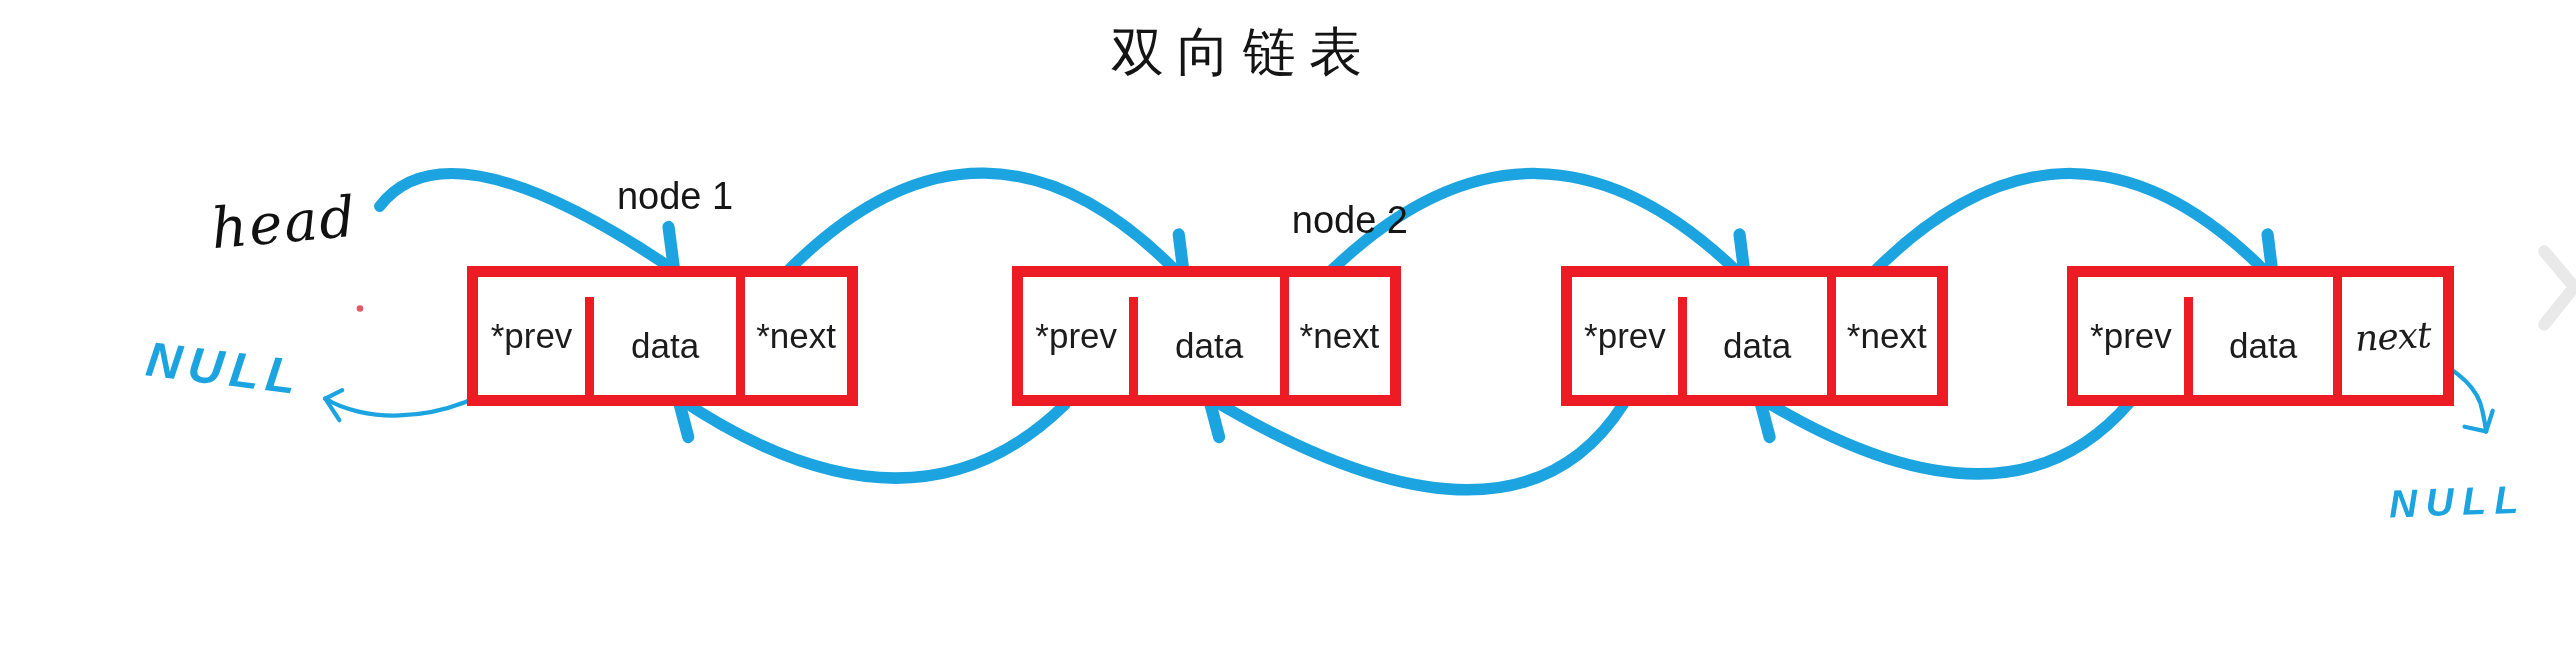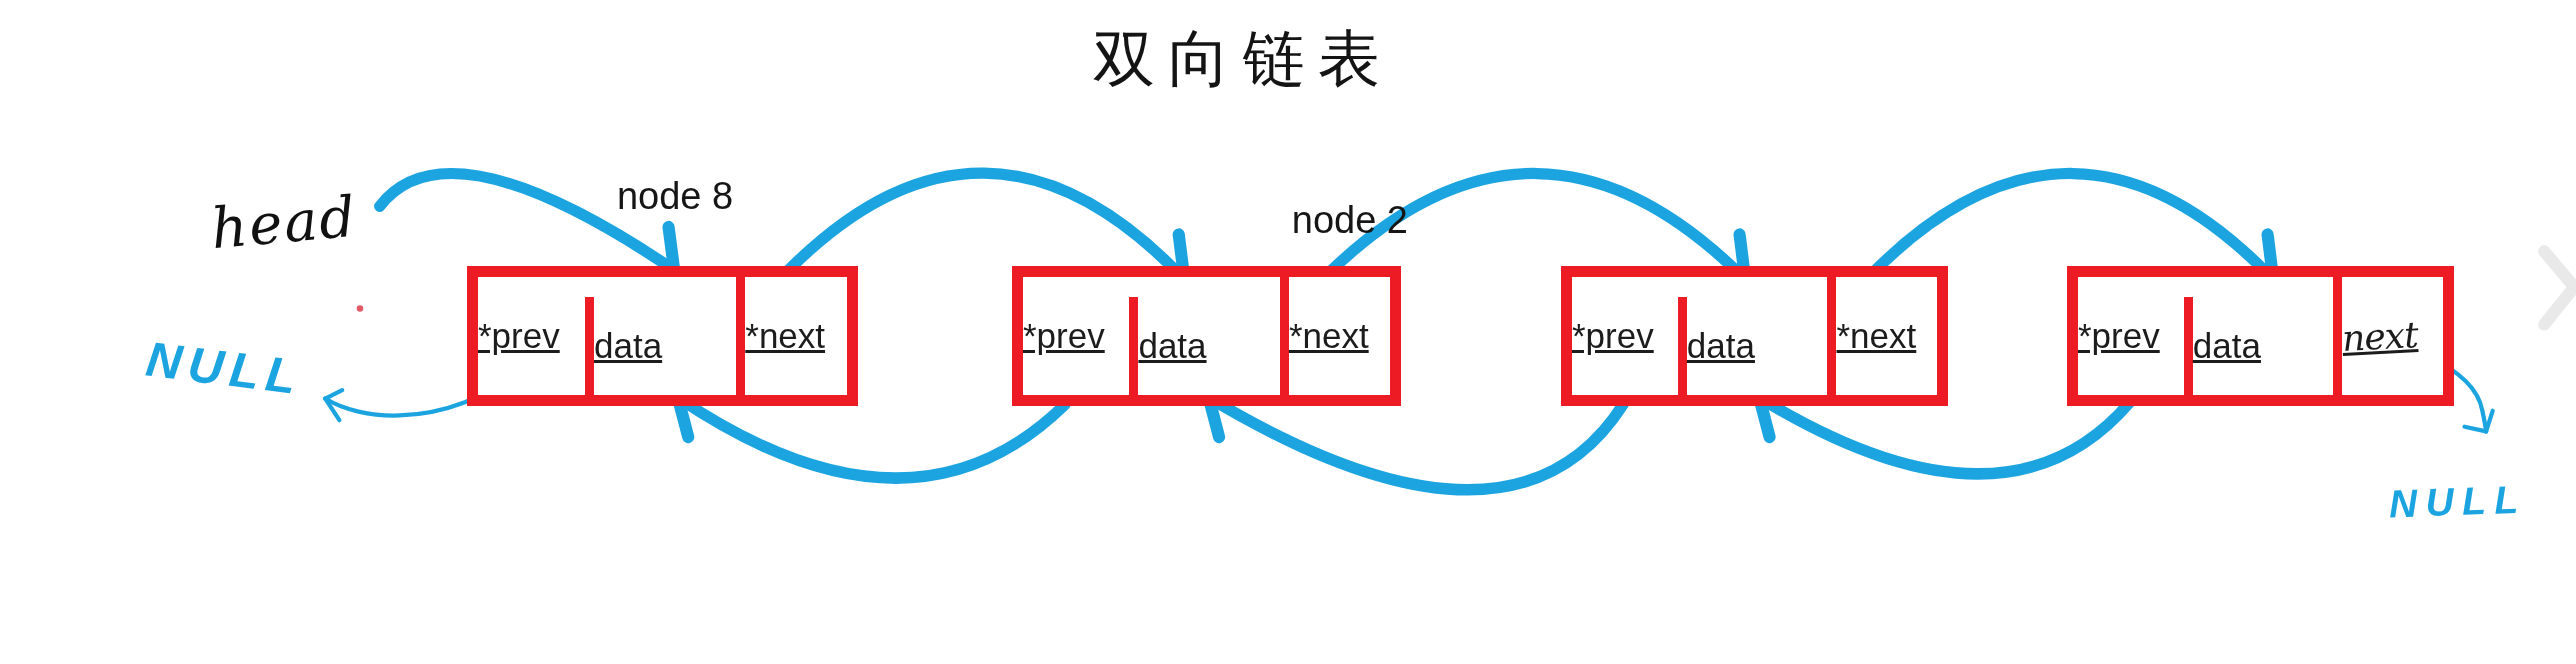--- a/index.html
+++ b/index.html
@@ -13,32 +13,32 @@
     position:relative;
     width:2576px;height:664px;
     background:#ffffff;
     overflow:hidden;
     font-family:"Liberation Sans", sans-serif;
   }
   #arrow-layer{position:absolute;left:0;top:0;width:2576px;height:664px;}
   .title{
     position:absolute;left:1046px;top:17px;width:394px;
     text-align:center;
-    font-size:62px;color:#141414;letter-spacing:13px;
+    font-size:53px;color:#141414;letter-spacing:13px;
     font-family:Liberation Serif, serif;
   }
   .node{
     position:absolute;top:266px;height:140px;
     box-sizing:border-box;border:11.3px solid var(--red);
     display:flex;background:#ffffff;
   }
   .cell{
     box-sizing:border-box;
-    display:flex;align-items:center;
-    font-size:35px;color:var(--ink);text-decoration:underline;
+    display:flex;align-items:center;justify-content:center;
+    font-size:35px;color:var(--ink);
   }
   .cell + .cell{border-left:9.4px solid var(--red);}
   .cell-prev{flex:0 0 29%;}
   .cell-data{flex:0 0 41%;margin-top:20px;}
   .cell-next{flex:1 1 auto;}
   .node-label{
     position:absolute;width:206px;text-align:center;
     font-size:38px;color:#161616;
   }
   .hand{
@@ -125,21 +125,21 @@
 
       <circle cx="1806" cy="377" r="5" fill="#1ba4e0" stroke="none"></circle>
       <circle cx="383" cy="329" r="3.5" fill="#e05a66" stroke="none"></circle>
     </g>
 
     <path d="M 2712 268 L 2744 306 L 2712 346" stroke="#e9e9e9" stroke-width="13" fill="none" stroke-linecap="round" stroke-linejoin="round"></path>
   </svg>
 
   <div class="title">双向链表</div>
 
-  <div class="node-label" style="left:572px;top:175px;">node 8</div>
+  <div class="node-label" style="left:572px;top:175px;">node 1</div>
   <div class="node-label" style="left:1202px;top:199px;text-align:right;">node 2</div>
 
   <div class="node" style="left:467px;width:391px;">
     <div class="cell cell-prev">
         <span>*prev</span>
       </div>
     <div class="cell cell-data">
         <span>data</span>
       </div>
     <div class="cell cell-next">

